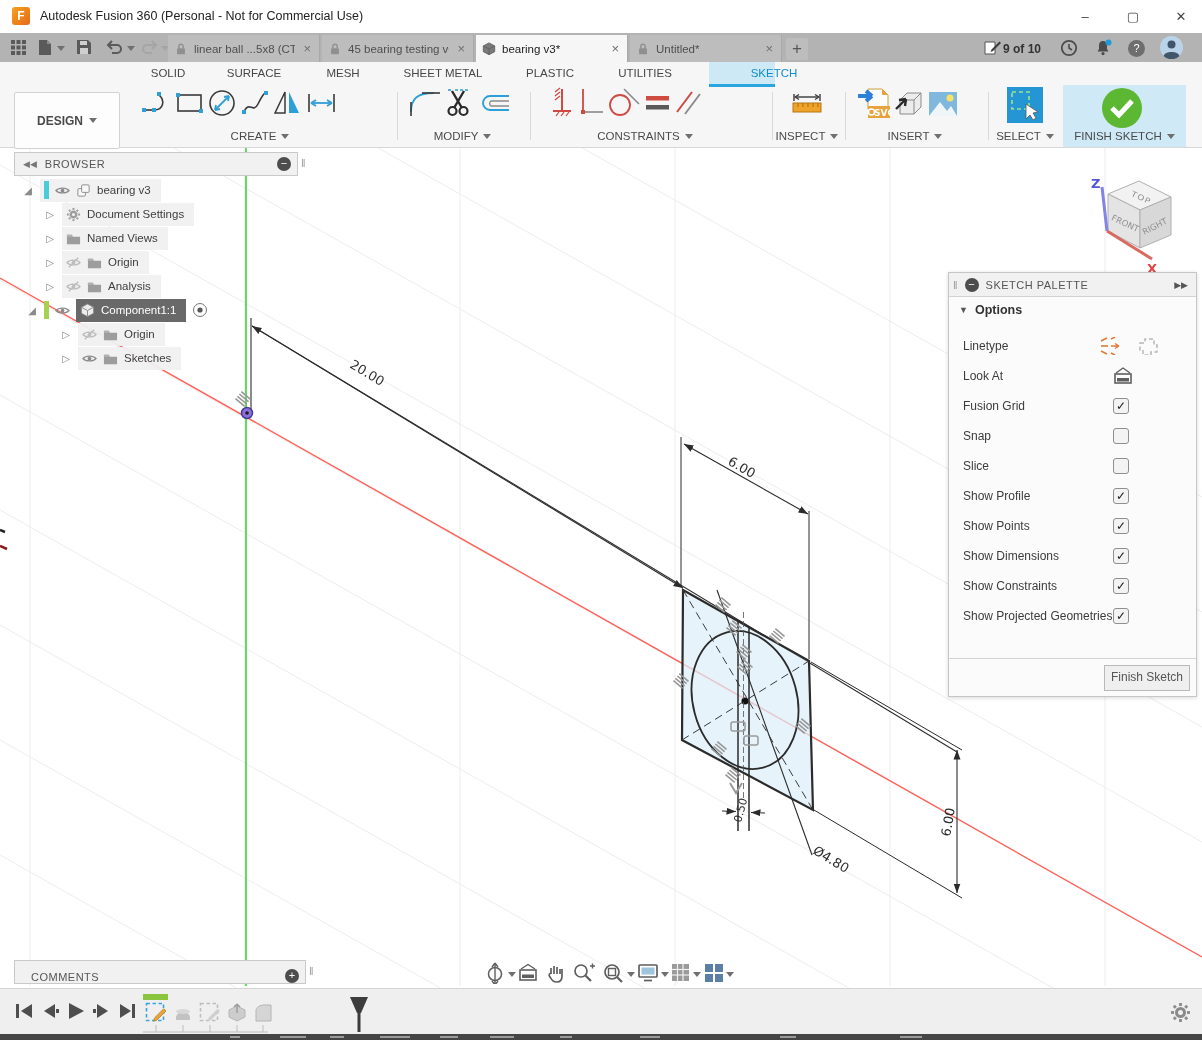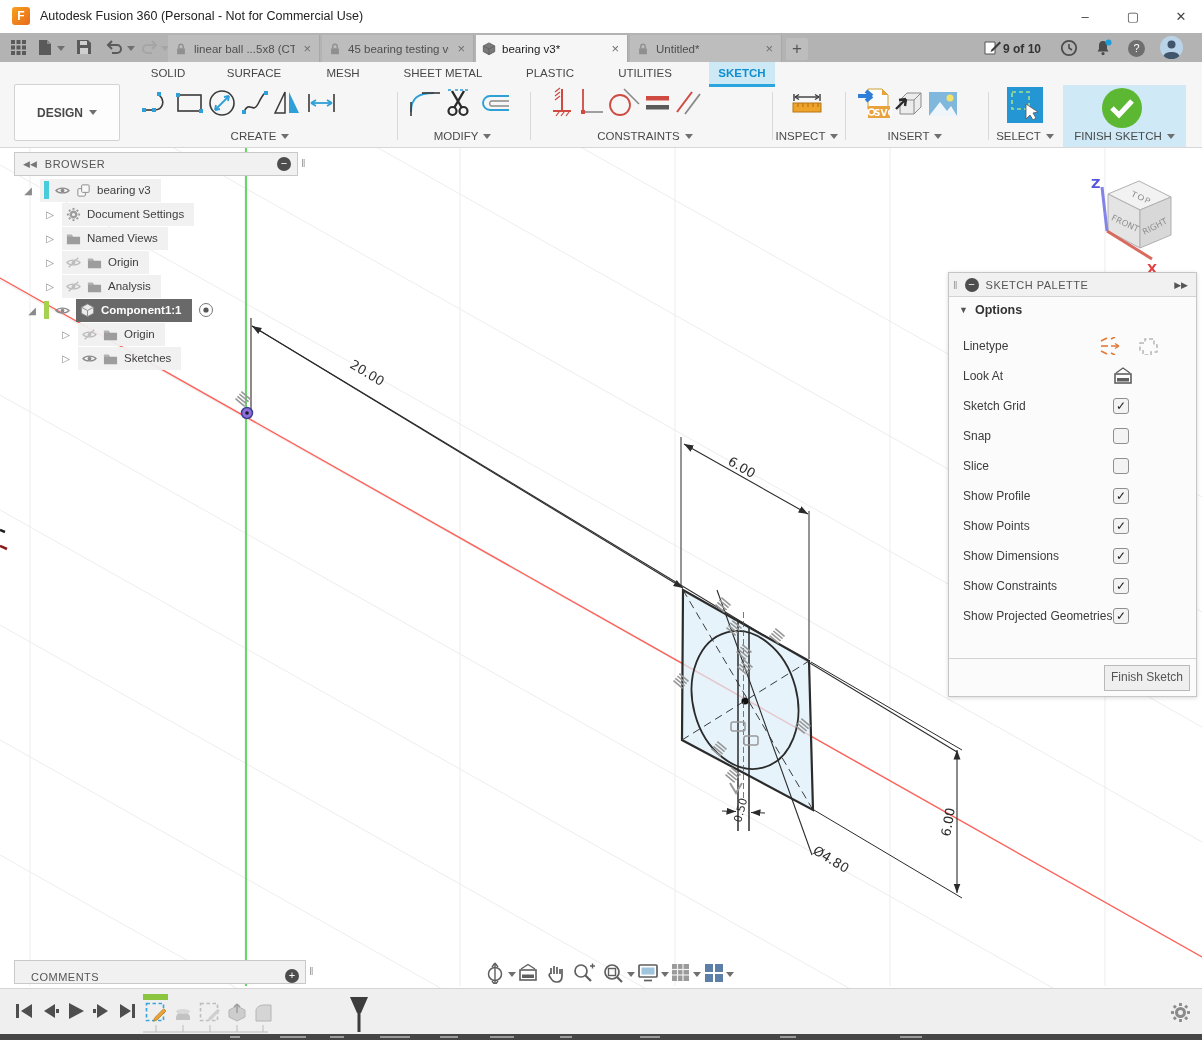--- a/index.html
+++ b/index.html
@@ -20,21 +20,21 @@
           display:flex;align-items:center;padding:0 6px;box-sizing:border-box;gap:6px;color:#4f4f4f;font-size:11.5px;}
   .doctab.active{background:#f6f6f6;color:#222;}
   .doctab .tlabel{flex:1;white-space:nowrap;overflow:hidden;}
   .tclose{color:#6f6f6f;font-size:13px;padding:0 2px;}
   #newtab{top:5px;left:786px;width:22px;height:22px;text-align:center;line-height:22px;
           font-size:17px;color:#555;background:#bdbdbd;border-radius:2px;}
   .topright{top:6px;color:#4c4c4c;}
   #doccount{top:9px;left:1003px;font-size:12px;color:#333;font-weight:bold;}
   
   #ribbon{left:0;top:62px;width:1202px;height:85px;background:#f6f6f6;border-bottom:1px solid #d7d7d7;}
-  #designbtn{left:14px;top:22px;width:104px;height:55px;background:#fdfdfd;border:1px solid #d2d2d2;
+  #designbtn{left:14px;top:30px;width:104px;height:55px;background:#fdfdfd;border:1px solid #d2d2d2;
              border-radius:2px;font-size:12px;font-weight:bold;color:#4a4a4a;display:flex;align-items:center;justify-content:center;gap:6px;}
   .wstab{top:1px;height:21px;line-height:21px;width:110px;text-align:center;font-size:11.5px;color:#474747;}
   #wstab-active-bg{left:709px;top:0px;width:66px;height:22px;background:#cde9f6;}
   #wstab-underline{left:709px;top:22px;width:66px;height:3px;background:#2aa5dd;}
   .grouplabel{top:68px;font-size:11.5px;color:#4a4a4a;text-align:center;display:flex;align-items:center;justify-content:center;gap:5px;}
   .caret{width:0;height:0;border-left:4px solid transparent;border-right:4px solid transparent;border-top:5px solid #6f6f6f;display:inline-block;}
   .sep{top:30px;width:1px;height:48px;background:#d9d9d9;}
   .icgrp{top:24px;display:flex;align-items:center;}
   #finishbg{left:1063px;top:23px;width:123px;height:62px;background:#cfe9f7;}
   
@@ -384,21 +384,21 @@
 </div>
 
 <div id="ribbon" class="abs">
   <div id="wstab-active-bg" class="abs"></div>
   <div class="wstab abs" style="left:113px">SOLID</div>
   <div class="wstab abs" style="left:199px">SURFACE</div>
   <div class="wstab abs" style="left:288px">MESH</div>
   <div class="wstab abs" style="left:388px">SHEET METAL</div>
   <div class="wstab abs" style="left:495px">PLASTIC</div>
   <div class="wstab abs" style="left:590px">UTILITIES</div>
-  <div class="wstab abs" style="left:687px;color:#0f8ecf;font-weight:bold">SKETCH</div>
+  <div class="wstab abs" style="left:719px;color:#0f8ecf;font-weight:normal">SKETCH</div>
   <div id="wstab-underline" class="abs"></div>
 
   <div id="designbtn" class="abs">
     <span>DESIGN</span>
         <span class="caret"></span>
   </div>
 
   <div id="finishbg" class="abs"></div>
 
   <div class="icgrp abs" style="left:140px">
@@ -647,21 +647,21 @@
   <div class="browrow" style="padding-left:12px">
     <span class="tri">◢</span>
     <span class="cbar" style="background:#a6d34f"></span>
     <svg width="15" height="15">
           <use href="#s-eye"></use>
         </svg>
     <span class="pill sel">
           <svg width="15" height="15">
             <use href="#s-cube"></use>
           </svg>
-      <span style="font-weight:bold">Component1:1</span>
+      <span style="font-weight:normal">Component1:1</span>
         </span>
     <svg width="16" height="16">
           <circle cx="8" cy="8" r="6.5" fill="#fdfdfd" stroke="#777"></circle>
           <circle cx="8" cy="8" r="2.6" fill="#555"></circle>
         </svg>
   </div>
   <div class="browrow" style="padding-left:46px">
     <span class="tri">▷</span>
     <span class="pill">
           <svg width="15" height="15">
@@ -717,21 +717,21 @@
   </div>
   <div class="palrow abs" style="top:88px">
     <span class="pallabel">Look At</span>
     <svg class="abs" style="left:164px;top:6px" width="20" height="18">
           <path d="M3 6 L10 1 L17 6" fill="none" stroke="#5f5f5f" stroke-width="1.4"></path>
           <rect x="2" y="7" width="16" height="9" fill="none" stroke="#5f5f5f" stroke-width="1.6"></rect>
           <rect x="4" y="11" width="12" height="3.5" fill="#5f5f5f"></rect>
         </svg>
   </div>
   <div class="palrow abs" style="top:118px">
-    <span class="pallabel">Sketch Grid</span>
+    <span class="pallabel">Fusion Grid</span>
     <span class="chk">✓</span>
   </div>
   <div class="palrow abs" style="top:148px">
     <span class="pallabel">Snap</span>
     <span class="chk"></span>
   </div>
   <div class="palrow abs" style="top:178px">
     <span class="pallabel">Slice</span>
     <span class="chk"></span>
   </div>

